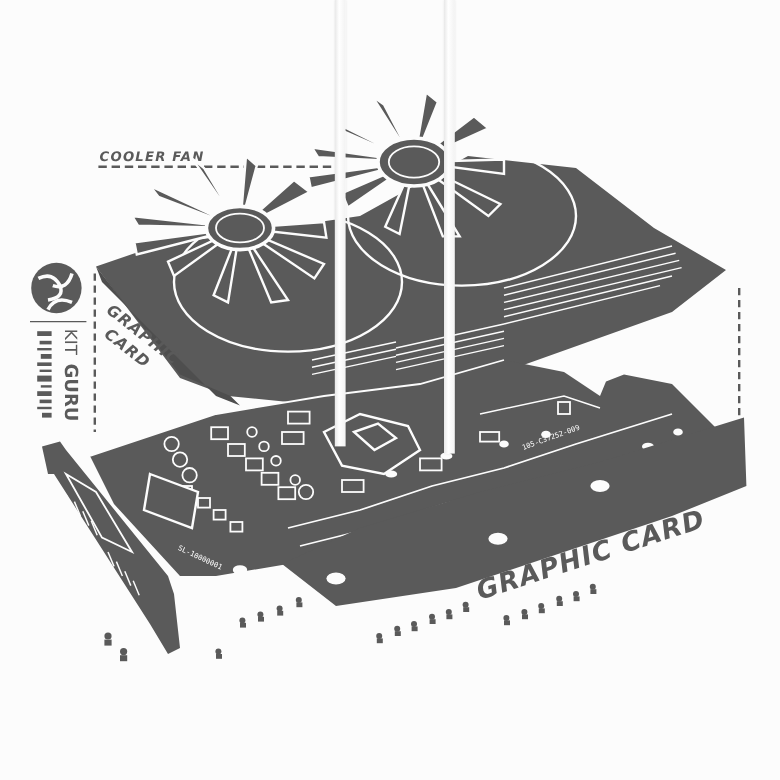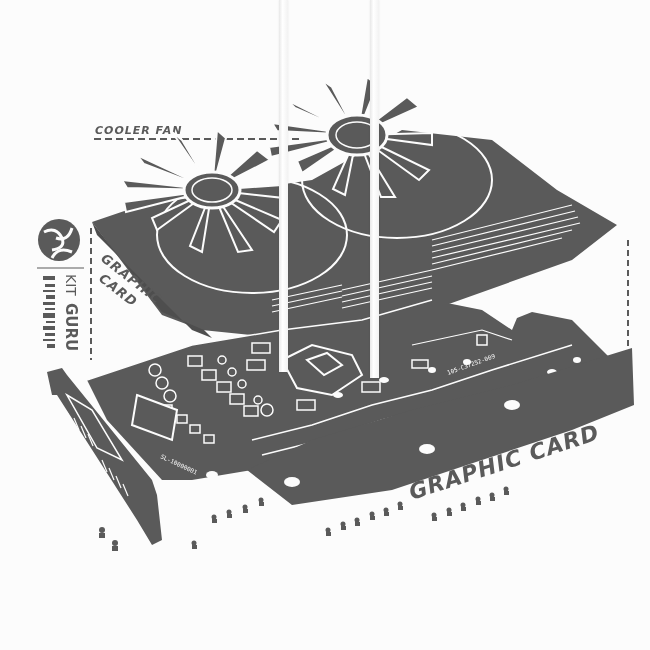--- a/index.html
+++ b/index.html
@@ -1,17 +1,17 @@
 <!DOCTYPE html>
 <html><head>
 <meta charset="utf-8">
 <style>
   html, body { margin:0; padding:0; }
   body { width:650px; height:650px; background:#fcfcfc; position:relative; overflow:hidden; font-family:"DejaVu Sans", sans-serif; }
-  .stage { position:absolute; left:0; top:0; width:516px; height:650px;padding-left:12px; }
+  .stage { position:absolute; left:0; top:0; width:516px; height:650px; }
   .label-text { font-family:"DejaVu Sans", sans-serif; font-weight:bold; font-style:italic; fill:#5a5a5a; letter-spacing:1px; }
   .drawstring { position:absolute; top:0; width:9px; background:linear-gradient(90deg,#e8e8e8,#ffffff 40%,#f2f2f2); box-shadow:0 0 2px rgba(0,0,0,0.08); }
 </style>
 </head>
 <body>
 
 <div class="stage">
 <svg width="650" height="650" viewBox="0 0 650 650" xmlns="http://www.w3.org/2000/svg">
 
   <g>

